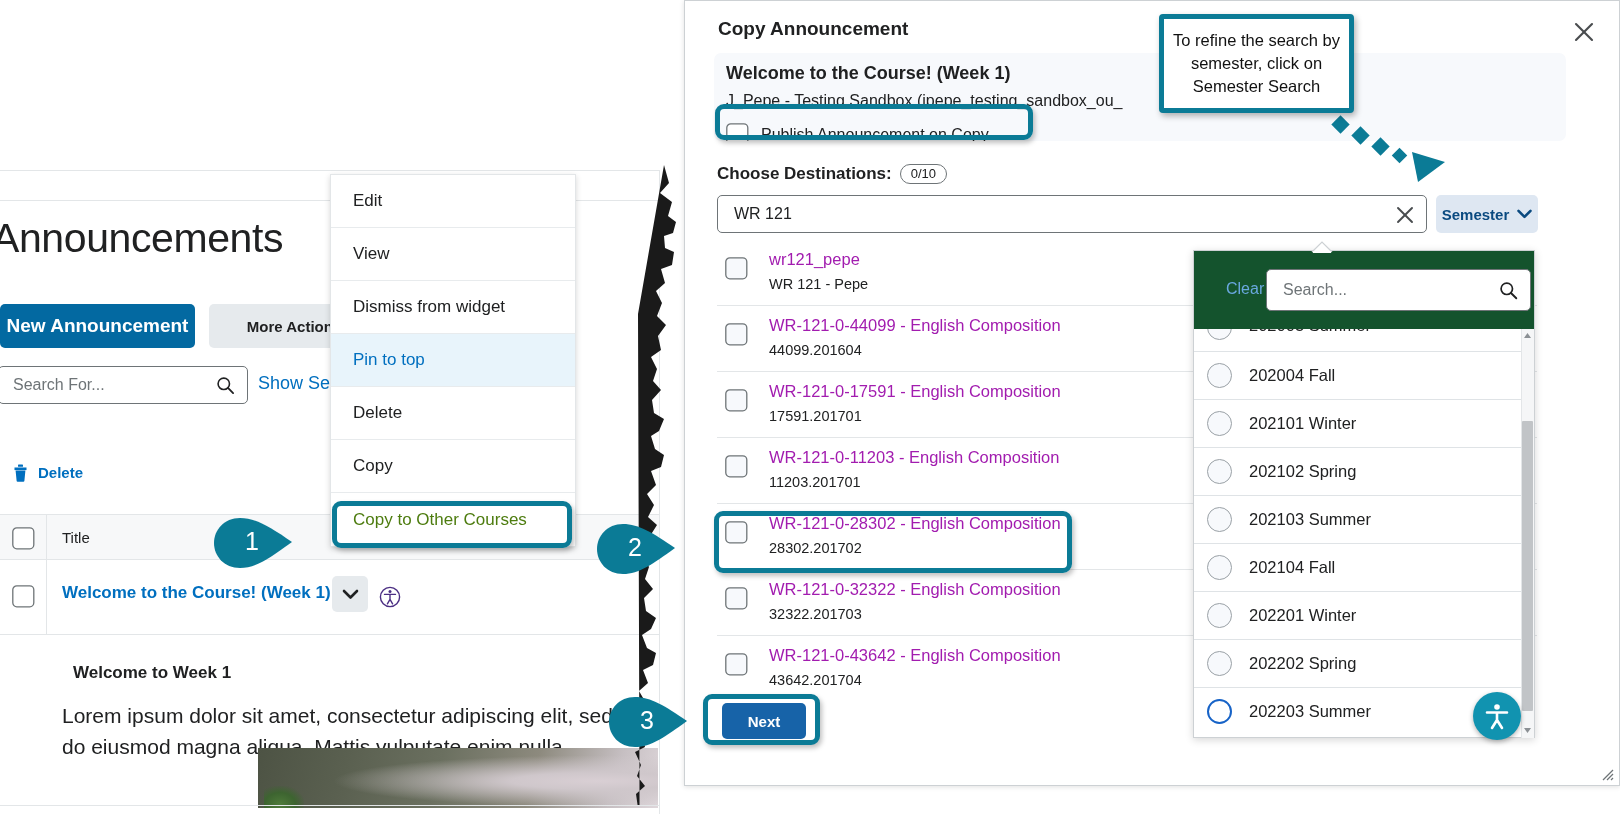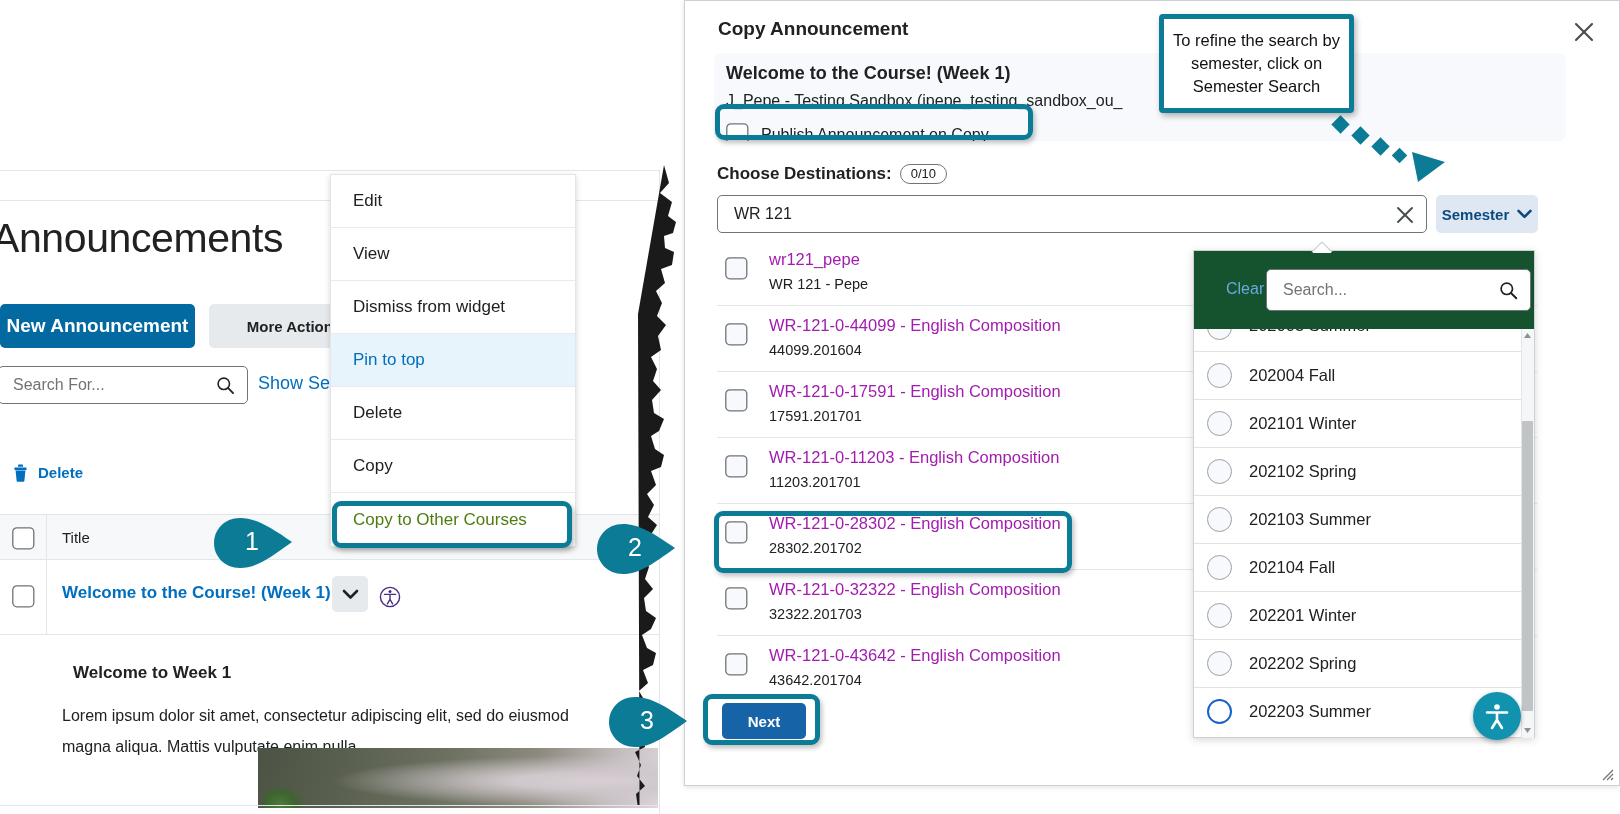--- a/index.html
+++ b/index.html
@@ -91,21 +91,21 @@
     display:flex; align-items:center; justify-content:center;
   }
   #row1-access{
     position:absolute; left:379px; top:26px; width:22px; height:22px; cursor:pointer;
   }
 
   #body-area{ position:absolute; left:0; top:635px; width:660px; height:179px; background:#fff; }
   #wk1-head{ position:absolute; left:62px; top:28px; font-size:17px; font-weight:700; color:#202122;margin-left:11px; }
   #wk1-p{
     position:absolute; left:62px; top:65px; width:560px;
-    font-size:16px; line-height:31px; color:#202122;
+    font-size:21px; line-height:31px; color:#202122;
   }
   #wk1-img{
     position:absolute; left:258px; top:748px; width:400px; height:60px;
     background:
       radial-gradient(ellipse at 85% 55%, #d9cfd4 0%, #cfc7cb 18%, rgba(207,199,203,0) 55%),
       linear-gradient(105deg,#4d5344 0%,#5a6050 22%,#6b7060 45%,#8d8a7e 68%,#c6bfc2 88%,#ded6da 100%);
     overflow:hidden;
   }
   #wk1-img .leaf{
     position:absolute; left:6px; bottom:-4px; width:40px; height:26px;

